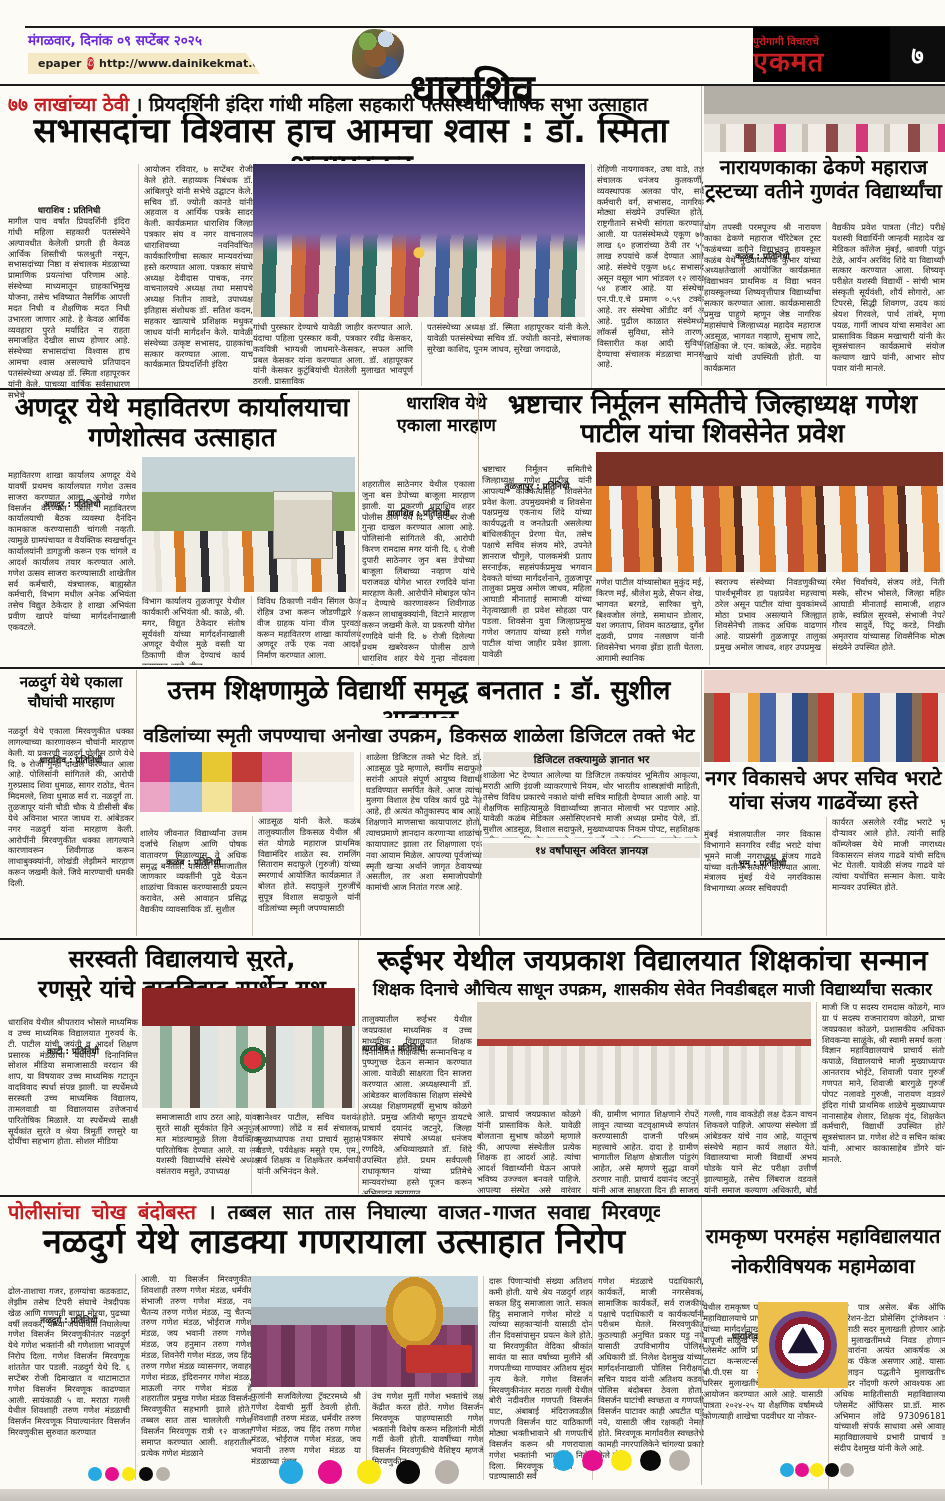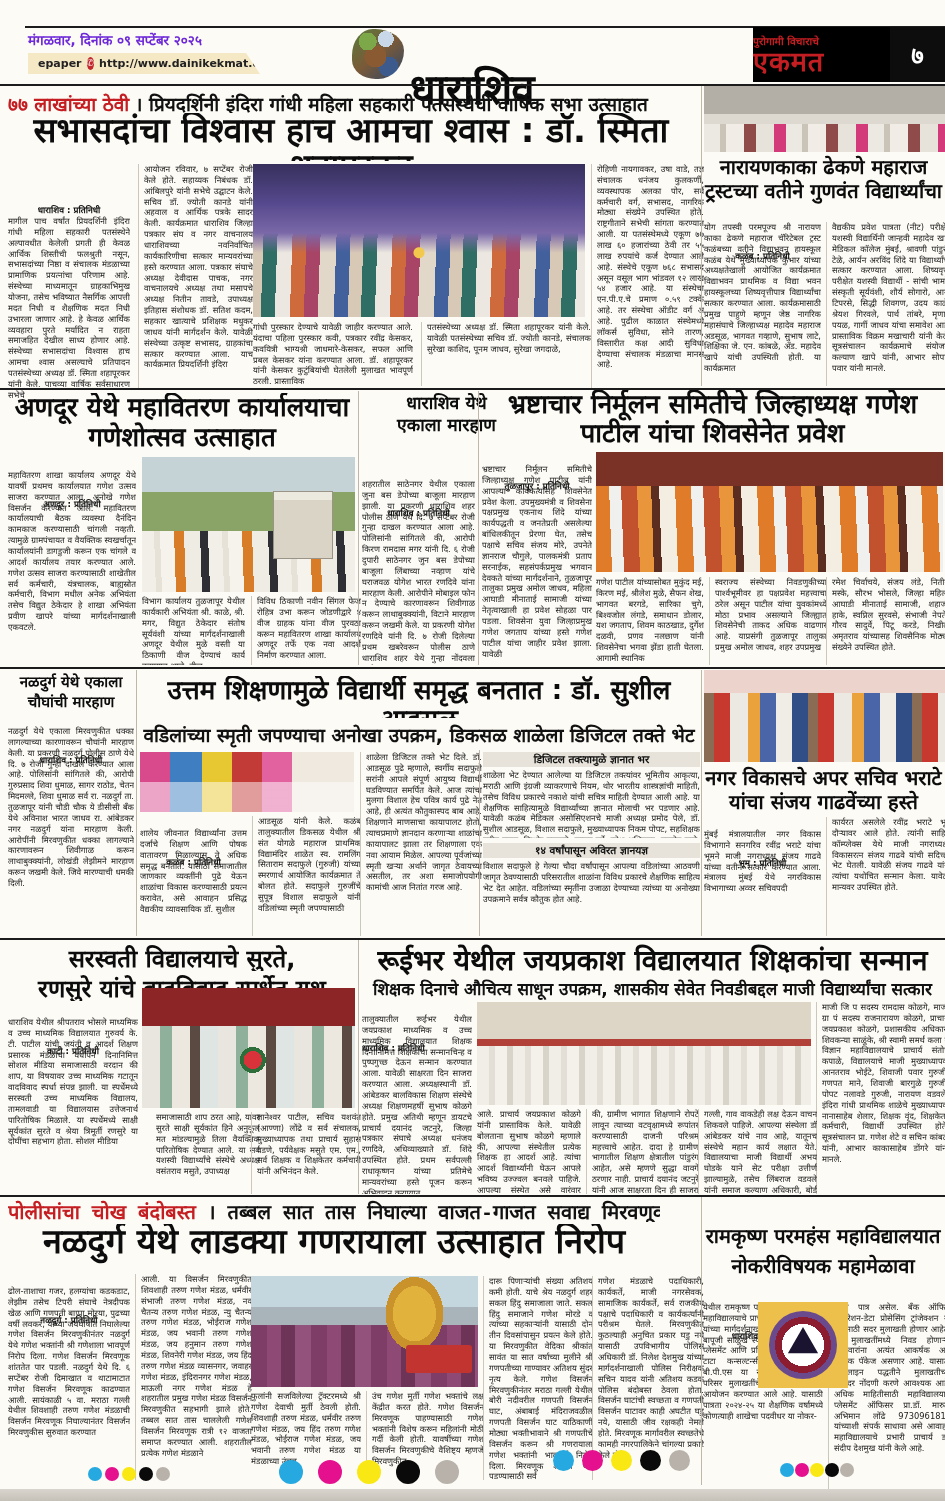--- a/index.html
+++ b/index.html
@@ -159,21 +159,20 @@
   <div class="abs subhead" style="left:138px;top:722px;width:562px;height:26px;font-size:19px;">वडिलांच्या स्मृती जपण्याचा अनोखा उपक्रम, डिकसळ शाळेला डिजिटल तक्ते भेट</div>
   <div class="abs photo" id="ph-diksal" style="left:140px;top:752px;width:214px;height:60px;"></div>
   <div class="abs dateline" style="left:140px;top:816px;width:107px;">कळंब : प्रतिनिधी</div>
   <div class="abs col" style="left:252px;top:816px;width:103px;height:120px;border-left:1px solid #cdc7bb;padding-left:5px;">आडसूळ यांनी केले. कळंब तालुक्यातील डिकसळ येथील श्री संत योगळे महाराज प्राथमिक विद्यामंदिर शाळेत स्व. रामलिंग सिताराम सदाफुले (गुरुजी) यांच्या स्मरणार्थ आयोजित कार्यक्रमात ते बोलत होते. सदाफुले गुरुजींचे सुपूत्र विशाल सदाफुले यांनी वडिलांच्या स्मृती जपण्यासाठी</div>
   <div class="abs col" style="left:140px;top:828px;width:107px;height:108px;">शालेय जीवनात विद्यार्थ्यांना उत्तम दर्जाचे शिक्षण आणि पोषक वातावरण मिळाल्यास ते अधिक समृद्ध बनतात. यासाठी समाजातील जाणकार व्यक्तींनी पुढे येऊन शाळांचा विकास करण्यासाठी प्रयत्न करावेत, असे आवाहन प्रसिद्ध वैद्यकीय व्यावसायिक डॉ. सुशील</div>
   <div class="abs col" style="left:360px;top:752px;width:116px;height:184px;border-left:1px solid #cdc7bb;padding-left:5px;">शाळेला डिजिटल तक्ते भेट दिले. डॉ. आडसूळ पुढे म्हणाले, स्वर्गीय सदाफुले सरांनी आपले संपूर्ण आयुष्य विद्यार्थी घडविण्यात समर्पित केले. आज त्यांचा मुलगा विशाल हेच पवित्र कार्य पुढे नेत आहे, ही अत्यंत कौतुकास्पद बाब आहे. शिक्षणाने माणसाचा कायापालट होतो, त्याचप्रमाणे ज्ञानदान करणाऱ्या शाळांचा कायापालट झाला तर शिक्षणाला एक नवा आयाम मिळेल. आपल्या पूर्वजांच्या स्मृती खऱ्या अर्थाने जागृत ठेवायच्या असतील, तर अशा समाजोपयोगी कामांची आज नितांत गरज आहे.</div>
   <div class="abs vr" style="left:479px;top:750px;height:186px;"></div>
   <div class="abs boxtitle" style="left:483px;top:752px;width:217px;height:15px;">डिजिटल तक्त्यामुळे ज्ञानात भर</div>
   <div class="abs col" style="left:483px;top:770px;width:217px;height:68px;">शाळेला भेट देण्यात आलेल्या या डिजिटल तक्त्यांवर भूमितीय आकृत्या, मराठी आणि इंग्रजी व्याकरणाचे नियम, थोर भारतीय शास्त्रज्ञांची माहिती, तसेच विविध प्रकारचे नकाशे यांची सचित्र माहिती देण्यात आली आहे. या शैक्षणिक साहित्यामुळे विद्यार्थ्यांच्या ज्ञानात मोलाची भर पडणार आहे. यावेळी कळंब मेडिकल असोसिएशनचे माजी अध्यक्ष प्रमोद पेले, डॉ. सुशील आडसूळ, विशाल सदाफुले, मुख्याध्यापक निकम पोपट, सहशिक्षक प्रदीप यादव, किशोर वाघमारे, सन्चन बर्डे, रमेश अभिरकर, नामदेव झाडे, सूरज राऊत यांच्यासह शाळेतील विद्यार्थी मोठ्या संख्येने उपस्थित होते.</div>
   <div class="abs boxtitle" style="left:483px;top:843px;width:217px;height:15px;">१४ वर्षांपासून अविरत ज्ञानयज्ञ</div>
-  <div class="abs col" style="left:483px;top:861px;width:217px;height:48px;">विशाल सदाफुले हे गेल्या चौदा वर्षांपासून आपल्या वडिलांच्या आठवणी जागृत ठेवण्यासाठी परिसरातील शाळांना विविध प्रकारचे शैक्षणिक साहित्य भेट देत आहेत. वडिलांच्या स्मृतींना उजाळा देण्याच्या त्यांच्या या अनोख्या उपक्रमाने सर्वत्र कौतुक होत आहे.</div>
 
   <div class="abs vr" style="left:701px;top:670px;height:266px;"></div>
   <div class="abs photo" id="ph-bharate" style="left:704px;top:670px;width:241px;height:92px;"></div>
   <div class="abs headline" style="left:702px;top:766px;width:243px;height:48px;font-size:20px;line-height:1.2;">नगर विकासचे अपर सचिव भराटे यांचा संजय गाढवेंच्या हस्ते सत्कार</div>
   <div class="abs dateline" style="left:704px;top:817px;width:117px;">भूम : प्रतिनिधी</div>
   <div class="abs col" style="left:704px;top:829px;width:117px;height:107px;">मुंबई मंत्रालयातील नगर विकास विभागाने सनगरिव रवींद्र भराटे यांचा भूमने माजी नगराध्यक्ष संजय गाढवे यांच्या वतीने सत्कार करण्यात आला. मंत्रालय मुंबई येथे नगरविकास विभागाच्या अव्वर सचिवपदी</div>
   <div class="abs col" style="left:826px;top:817px;width:119px;height:119px;border-left:1px solid #cdc7bb;padding-left:5px;">कार्यरत असलेले रवींद्र भराटे भूम दौऱ्यावर आले होते. त्यांनी साहिल कॉम्प्लेक्स येथे माजी नगराध्यक्ष, विकासरत्न संजय गाढवे यांची सदिच्छा भेट घेतली. यावेळी संजय गाढवे यांनी त्यांचा यथोचित सन्मान केला. यावेळी मान्यवर उपस्थित होते.</div>
 
   <div class="abs hr" style="left:0;top:938px;width:945px;height:2px;"></div>
 

